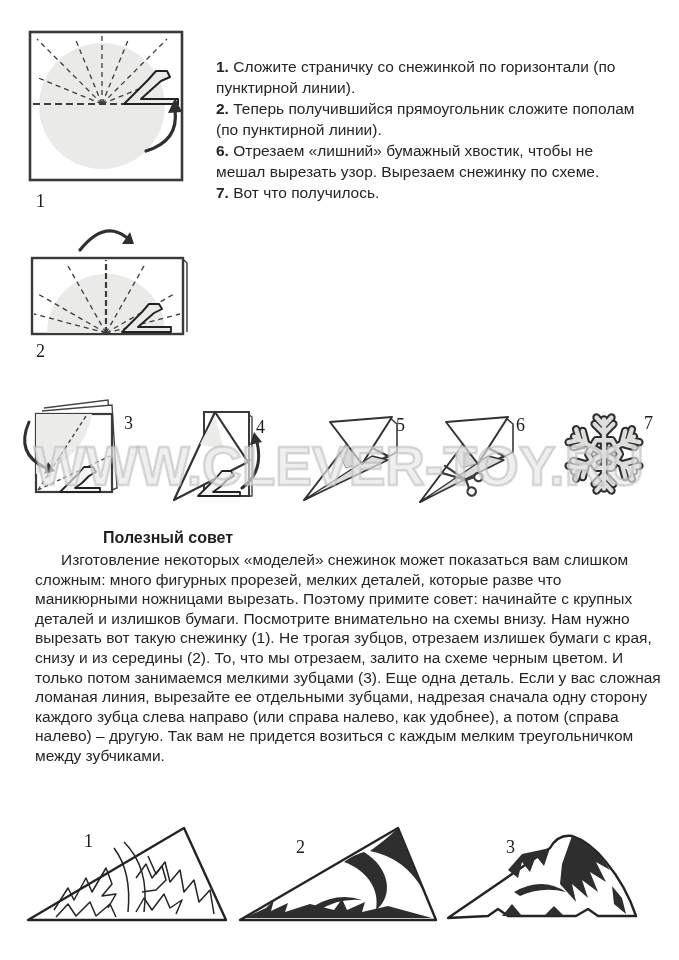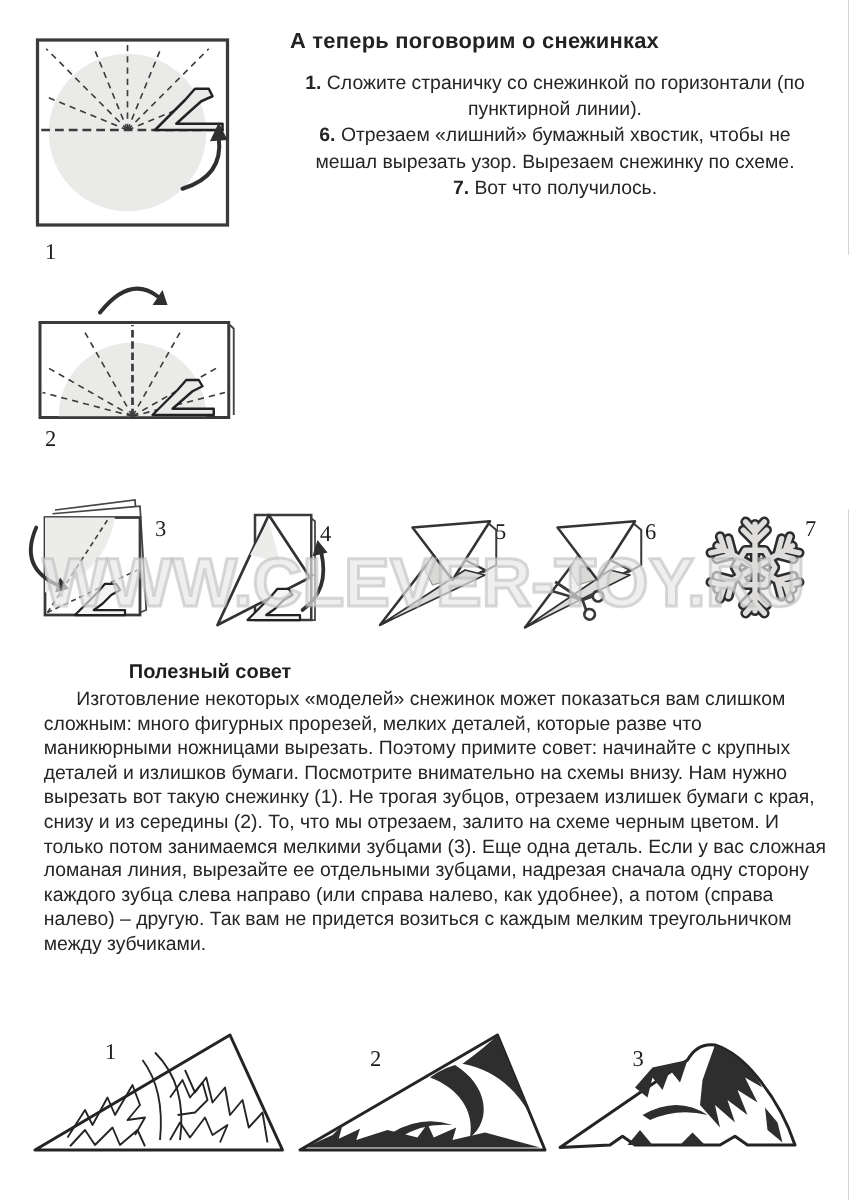--- a/index.html
+++ b/index.html
@@ -7,22 +7,22 @@
     position:relative; width:679px; height:960px; margin:0 auto;
     background:#ffffff; overflow:hidden;
     font-family:"Liberation Sans", sans-serif; color:#2b2b2b;
   }
   .abs{position:absolute;}
   .title{
     left:232px; top:22px; width:430px;
     font-size:17.5px; font-weight:bold; letter-spacing:.2px; color:#222;
   }
   .instructions{
-    left:232px; top:56px; width:424px;
-    font-size:15.5px; line-height:21px; color:#252525;text-align:center;
+    left:216px; top:56px; width:424px;
+    font-size:15.5px; line-height:21px; color:#252525;
   }
   .instructions p{margin:0;}
   .instructions .num{font-weight:bold;}
   .fig-num{
     font-family:"Liberation Serif", serif;
     font-size:18px; color:#1c1c1c; line-height:18px;
   }
   .watermark{
     left:34px; top:434px; width:523px; z-index:6;
     font-size:55px; font-weight:bold; white-space:nowrap; letter-spacing:0px;
@@ -40,24 +40,24 @@
     text-indent:26px; text-align:left;
   }
   svg{overflow:visible; display:block;}
   .diagram{z-index:2;}
 </style>
 </head>
 <body>
 
 <div class="page">
 
-  <div class="abs title">А теперь поговорим о снежинках</div>
 
   <div class="abs instructions">
     <p><span class="num">1.</span><span> Сложите страничку со снежинкой по горизонтали (по пунктирной линии).</span></p>
+    <p><span class="num">2.</span><span> Теперь получившийся прямоугольник сложите пополам (по пунктирной линии).</span></p>
     <p><span class="num">6.</span><span> Отрезаем «лишний» бумажный хвостик, чтобы не мешал вырезать узор. Вырезаем снежинку по схеме.</span></p>
     <p><span class="num">7.</span><span> Вот что получилось.</span></p>
   </div>
 
   <svg class="abs diagram" style="left:28px;top:30px" width="158" height="156" viewBox="0 0 158 156">
     <rect x="2" y="2" width="152" height="148" fill="#fff" stroke="#3a3a3a" stroke-width="2.6"></rect>
     <circle cx="74" cy="76" r="63" fill="#eaeae8"></circle>
     <g stroke="#3c3c3c" stroke-width="1.3" stroke-dasharray="5 4">
       <line x1="5" y1="74" x2="151" y2="74" stroke-width="2.1" stroke-dasharray="7 4"></line>
       <line x1="74" y1="74" x2="140" y2="47"></line>

